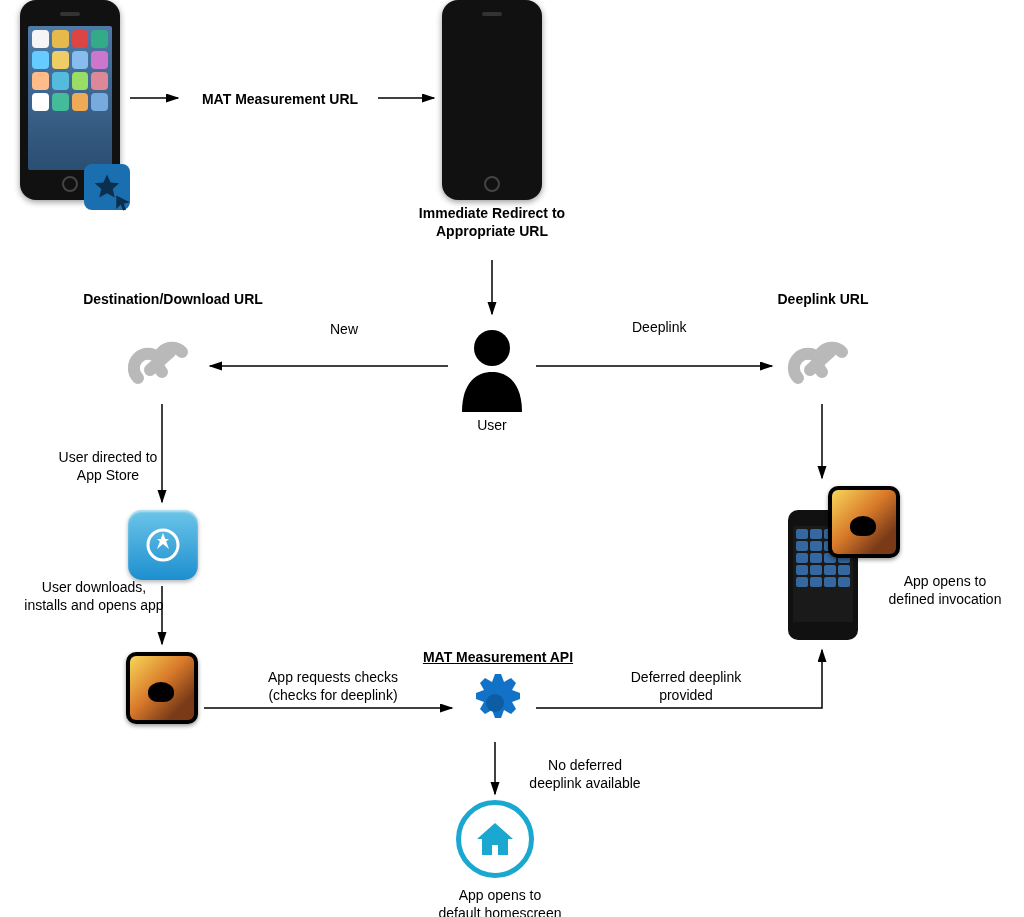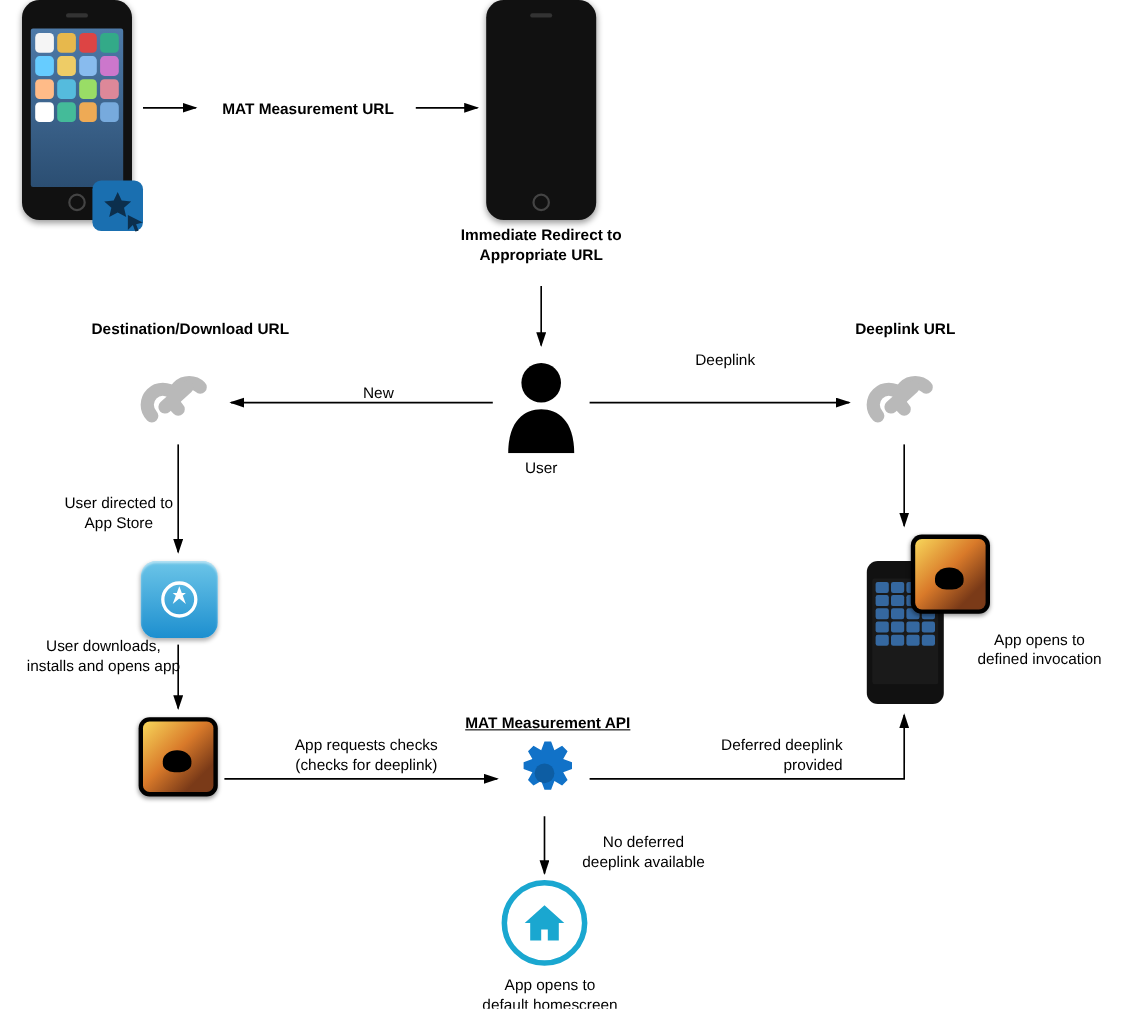--- a/index.html
+++ b/index.html
@@ -124,21 +124,21 @@
 </div>
 
 <div class="node user-icon" style="left:452px; top:322px;">
   <svg width="80" height="90" viewBox="0 0 80 90">
     <circle cx="40" cy="26" r="18" fill="#000"></circle>
     <path d="M10 90 C10 60 25 50 40 50 C55 50 70 60 70 90 Z" fill="#000"></path>
   </svg>
 </div>
 <div class="node label" style="left:472px; top:416px; width:40px;">User</div>
 
-<div class="node label" style="left:330px; top:320px;margin-top:28px;">New</div>
+<div class="node label" style="left:330px; top:320px;">New</div>
 <div class="node label" style="left:632px; top:318px;">Deeplink</div>
 
 <div class="node link-icon" style="left:120px; top:330px;">
   <svg width="80" height="70" viewBox="0 0 80 70">
     <g stroke="#b9b9b9" stroke-width="12" fill="none" stroke-linecap="round">
       <path d="M18 48 a14 14 0 1 1 20 -20"></path>
       <path d="M42 42 a14 14 0 1 1 20 -20"></path>
       <path d="M30 40 L50 22"></path>
     </g>
   </svg>
@@ -181,21 +181,21 @@
       <circle cx="35" cy="35" r="9" fill="#0d5da3"></circle>
     </g>
   </svg>
 </div>
 
 <div class="node label" style="left:248px; top:668px; width:170px;">
   <span>App requests checks</span><br>
   <span>(checks for deeplink)</span>
 </div>
 
-<div class="node label" style="left:606px; top:668px; width:160px; white-space:pre-line;text-align:right;">Deferred deeplink
+<div class="node label" style="left:606px; top:668px; width:160px; white-space:pre-line;">Deferred deeplink
 provided</div>
 
 <div class="node" style="left:788px; top:510px;">
   <div class="phone-small">
     <div class="screen">
         <div class="mini-grid">
       <div></div>
           <div></div>
           <div></div>
           <div></div>

